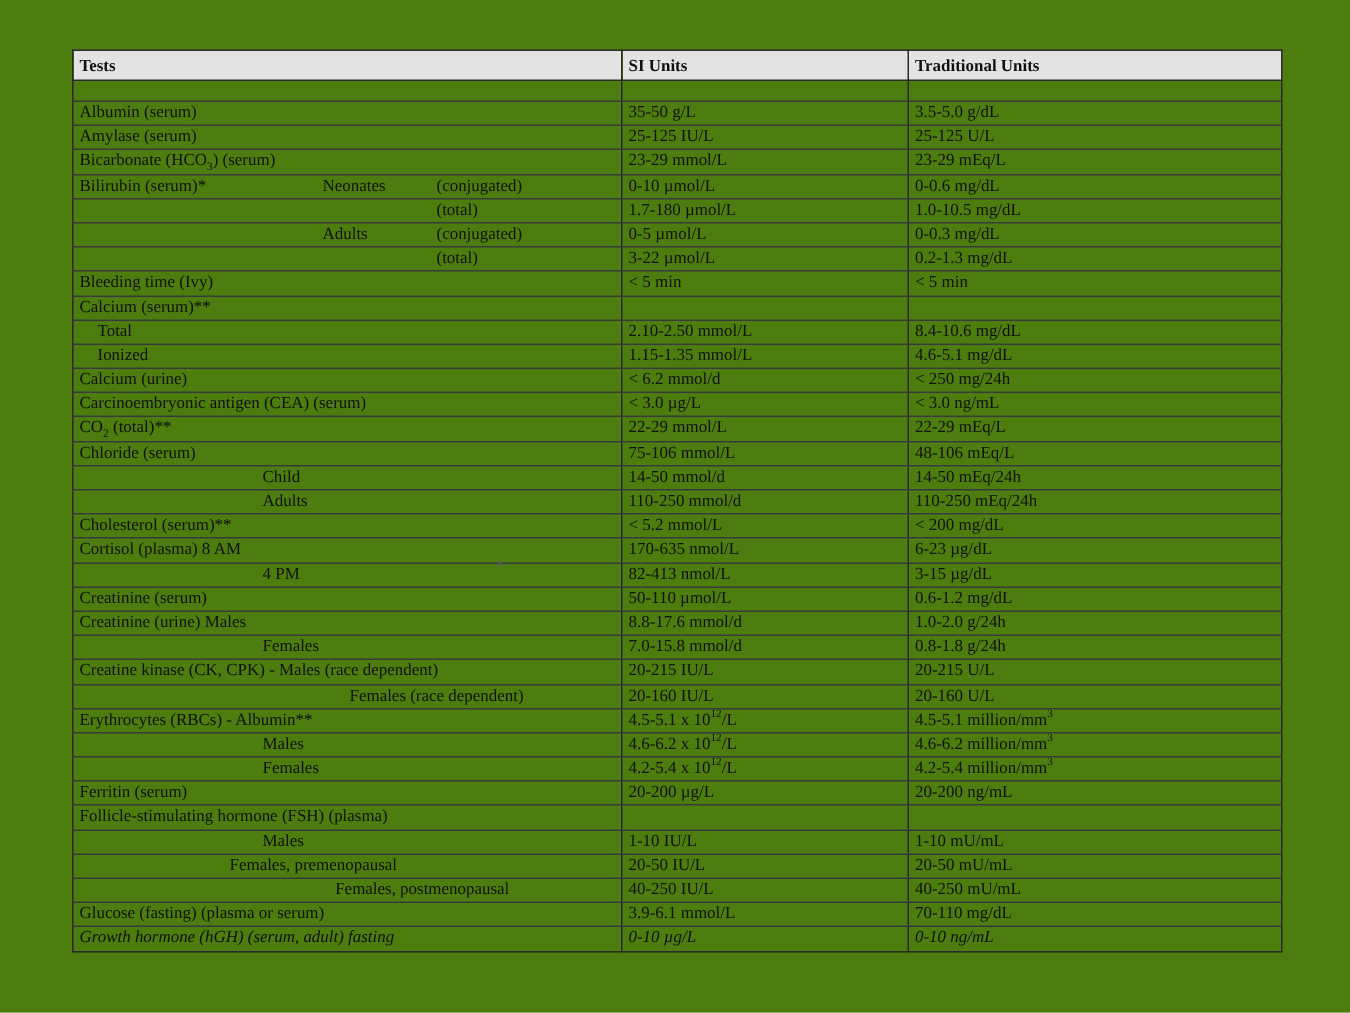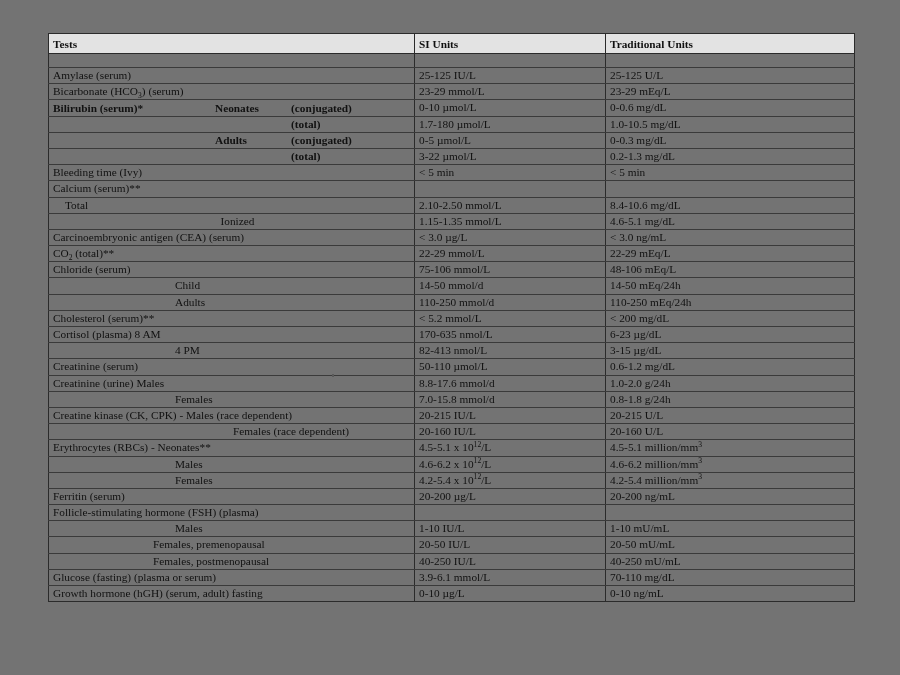--- a/index.html
+++ b/index.html
@@ -12,21 +12,21 @@
     height: 675px;
     font-family: "Liberation Serif", "DejaVu Serif", serif;
     color: #111111;
     overflow: hidden;
   }
 
   #sheet {
     position: relative;
     width: 900px;
     height: 675px;
-    background: #737373;
+    background: #4d7c0f;
   }
 
   #ref-table {
     position: absolute;
     left: 48px;
     top: 33px;
     width: 806px;
     border-collapse: collapse;
     table-layout: fixed;
     font-size: 11.3px;
@@ -63,26 +63,27 @@
   }
 
   
   #ref-table tr.spacer td {
     height: 14px;
     border-top: none;
   }
 
   #ref-table tbody tr:last-child td {
     border-bottom: 1.8px solid #2b2b2b;
+    font-style: italic;
   }
 
   .lbl { display: block; }
 
   
-  .split { display: block; position: relative; height: 12px; font-weight: bold; }
+  .split { display: block; position: relative; height: 12px; }
   .split .g1 { position: absolute; left: 0; }
   .split .g2 { position: absolute; left: 162px; }
   .split .g3 { position: absolute; left: 238px; }
 
   sub, sup {
     font-size: 7.6px;
     line-height: 0;
   }
   sup { vertical-align: super; margin-top: 38px; }
   sub { vertical-align: sub; }
@@ -115,20 +116,27 @@
       </tr>
     </thead>
     <tbody id="table-body">
         <tr class="spacer">
           <td></td>
           <td></td>
           <td></td>
         </tr>
         <tr>
           <td>
+            <span class="lbl">Albumin (serum)</span>
+          </td>
+          <td>35-50 g/L</td>
+          <td>3.5-5.0 g/dL</td>
+        </tr>
+        <tr>
+          <td>
             <span class="lbl">Amylase (serum)</span>
           </td>
           <td>25-125 IU/L</td>
           <td>25-125 U/L</td>
         </tr>
         <tr>
           <td>
             <span class="lbl">Bicarbonate (HCO<sub>3</sub>) (serum)</span>
           </td>
           <td>23-29 mmol/L</td>
@@ -194,27 +202,34 @@
         </tr>
         <tr>
           <td>
             <span class="lbl" style="padding-left: 12px;">Total</span>
           </td>
           <td>2.10-2.50 mmol/L</td>
           <td>8.4-10.6 mg/dL</td>
         </tr>
         <tr>
           <td>
-            <span class="lbl" style="padding-left: 12px; text-align: center;">Ionized</span>
+            <span class="lbl" style="padding-left: 12px;">Ionized</span>
           </td>
           <td>1.15-1.35 mmol/L</td>
           <td>4.6-5.1 mg/dL</td>
         </tr>
         <tr>
           <td>
+            <span class="lbl">Calcium (urine)</span>
+          </td>
+          <td>&lt; 6.2 mmol/d</td>
+          <td>&lt; 250 mg/24h</td>
+        </tr>
+        <tr>
+          <td>
             <span class="lbl">Carcinoembryonic antigen (CEA) (serum)</span>
           </td>
           <td>&lt; 3.0 µg/L</td>
           <td>&lt; 3.0 ng/mL</td>
         </tr>
         <tr>
           <td>
             <span class="lbl">CO<sub>2</sub> (total)**</span>
           </td>
           <td>22-29 mmol/L</td>
@@ -292,21 +307,21 @@
         </tr>
         <tr>
           <td>
             <span class="lbl" style="padding-left: 180px;">Females (race dependent)</span>
           </td>
           <td>20-160 IU/L</td>
           <td>20-160 U/L</td>
         </tr>
         <tr>
           <td>
-            <span class="lbl">Erythrocytes (RBCs) - Neonates**</span>
+            <span class="lbl">Erythrocytes (RBCs) - Albumin**</span>
           </td>
           <td>4.5-5.1 x 10<sup>12</sup>/L</td>
           <td>4.5-5.1 million/mm<sup>3</sup></td>
         </tr>
         <tr>
           <td>
             <span class="lbl" style="padding-left: 122px;">Males</span>
           </td>
           <td>4.6-6.2 x 10<sup>12</sup>/L</td>
           <td>4.6-6.2 million/mm<sup>3</sup></td>
@@ -341,21 +356,21 @@
         </tr>
         <tr>
           <td>
             <span class="lbl" style="padding-left: 100px;">Females, premenopausal</span>
           </td>
           <td>20-50 IU/L</td>
           <td>20-50 mU/mL</td>
         </tr>
         <tr>
           <td>
-            <span class="lbl" style="padding-left: 100px;">Females, postmenopausal</span>
+            <span class="lbl" style="padding-left: 100px; text-align: center;">Females, postmenopausal</span>
           </td>
           <td>40-250 IU/L</td>
           <td>40-250 mU/mL</td>
         </tr>
         <tr>
           <td>
             <span class="lbl">Glucose (fasting) (plasma or serum)</span>
           </td>
           <td>3.9-6.1 mmol/L</td>
           <td>70-110 mg/dL</td>

